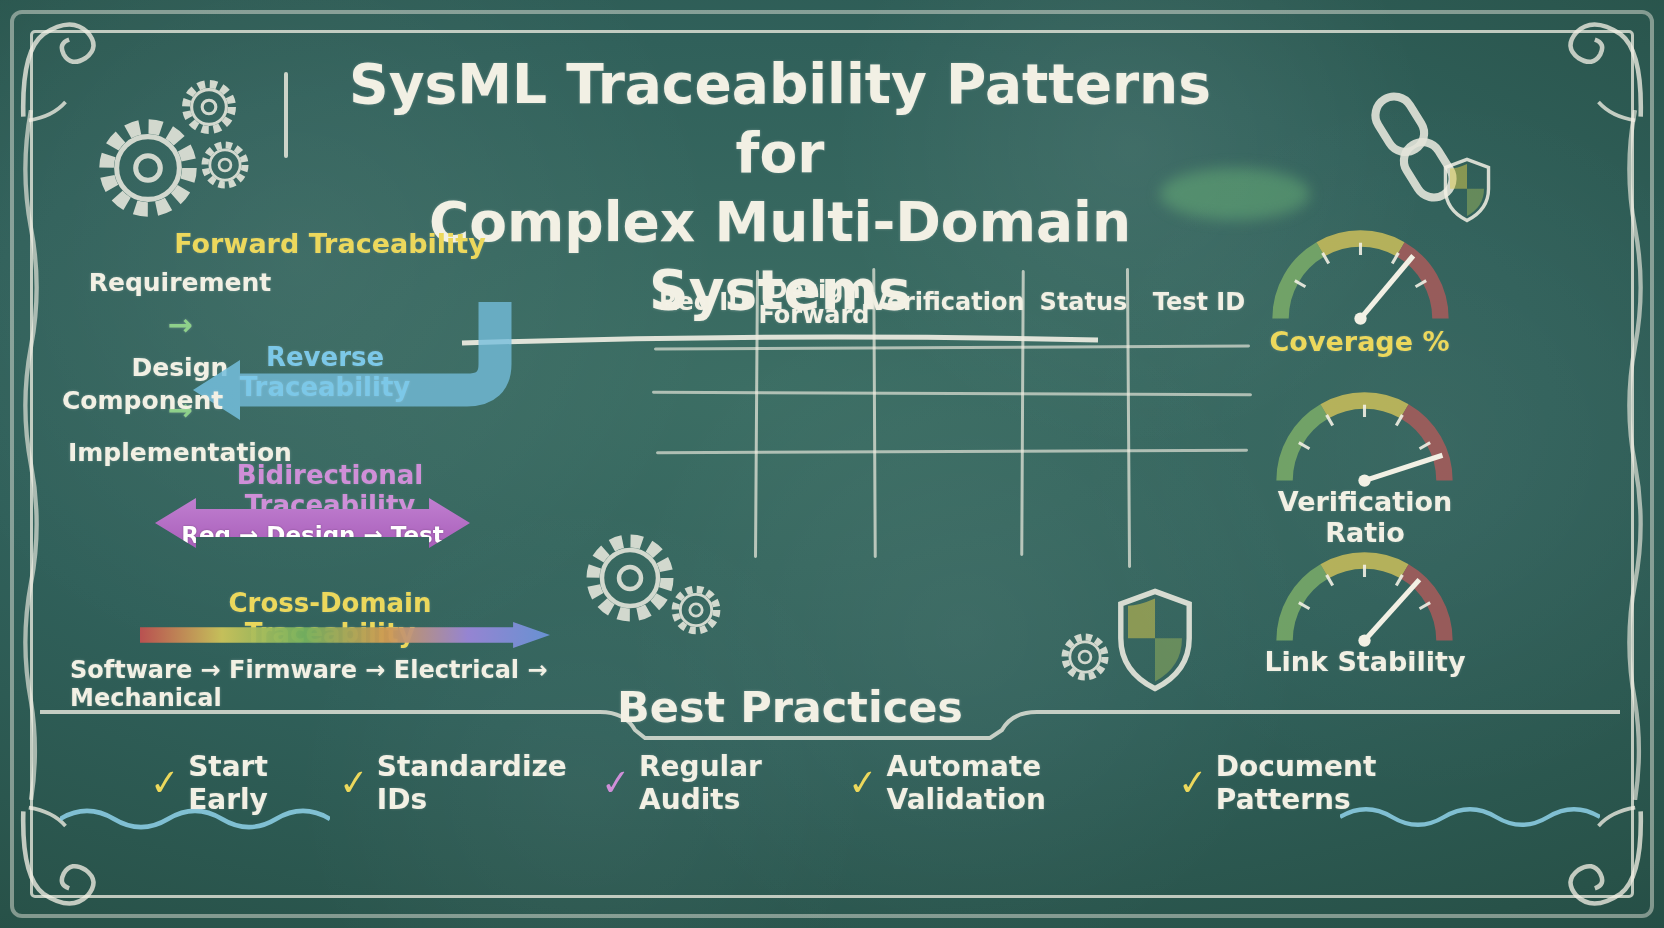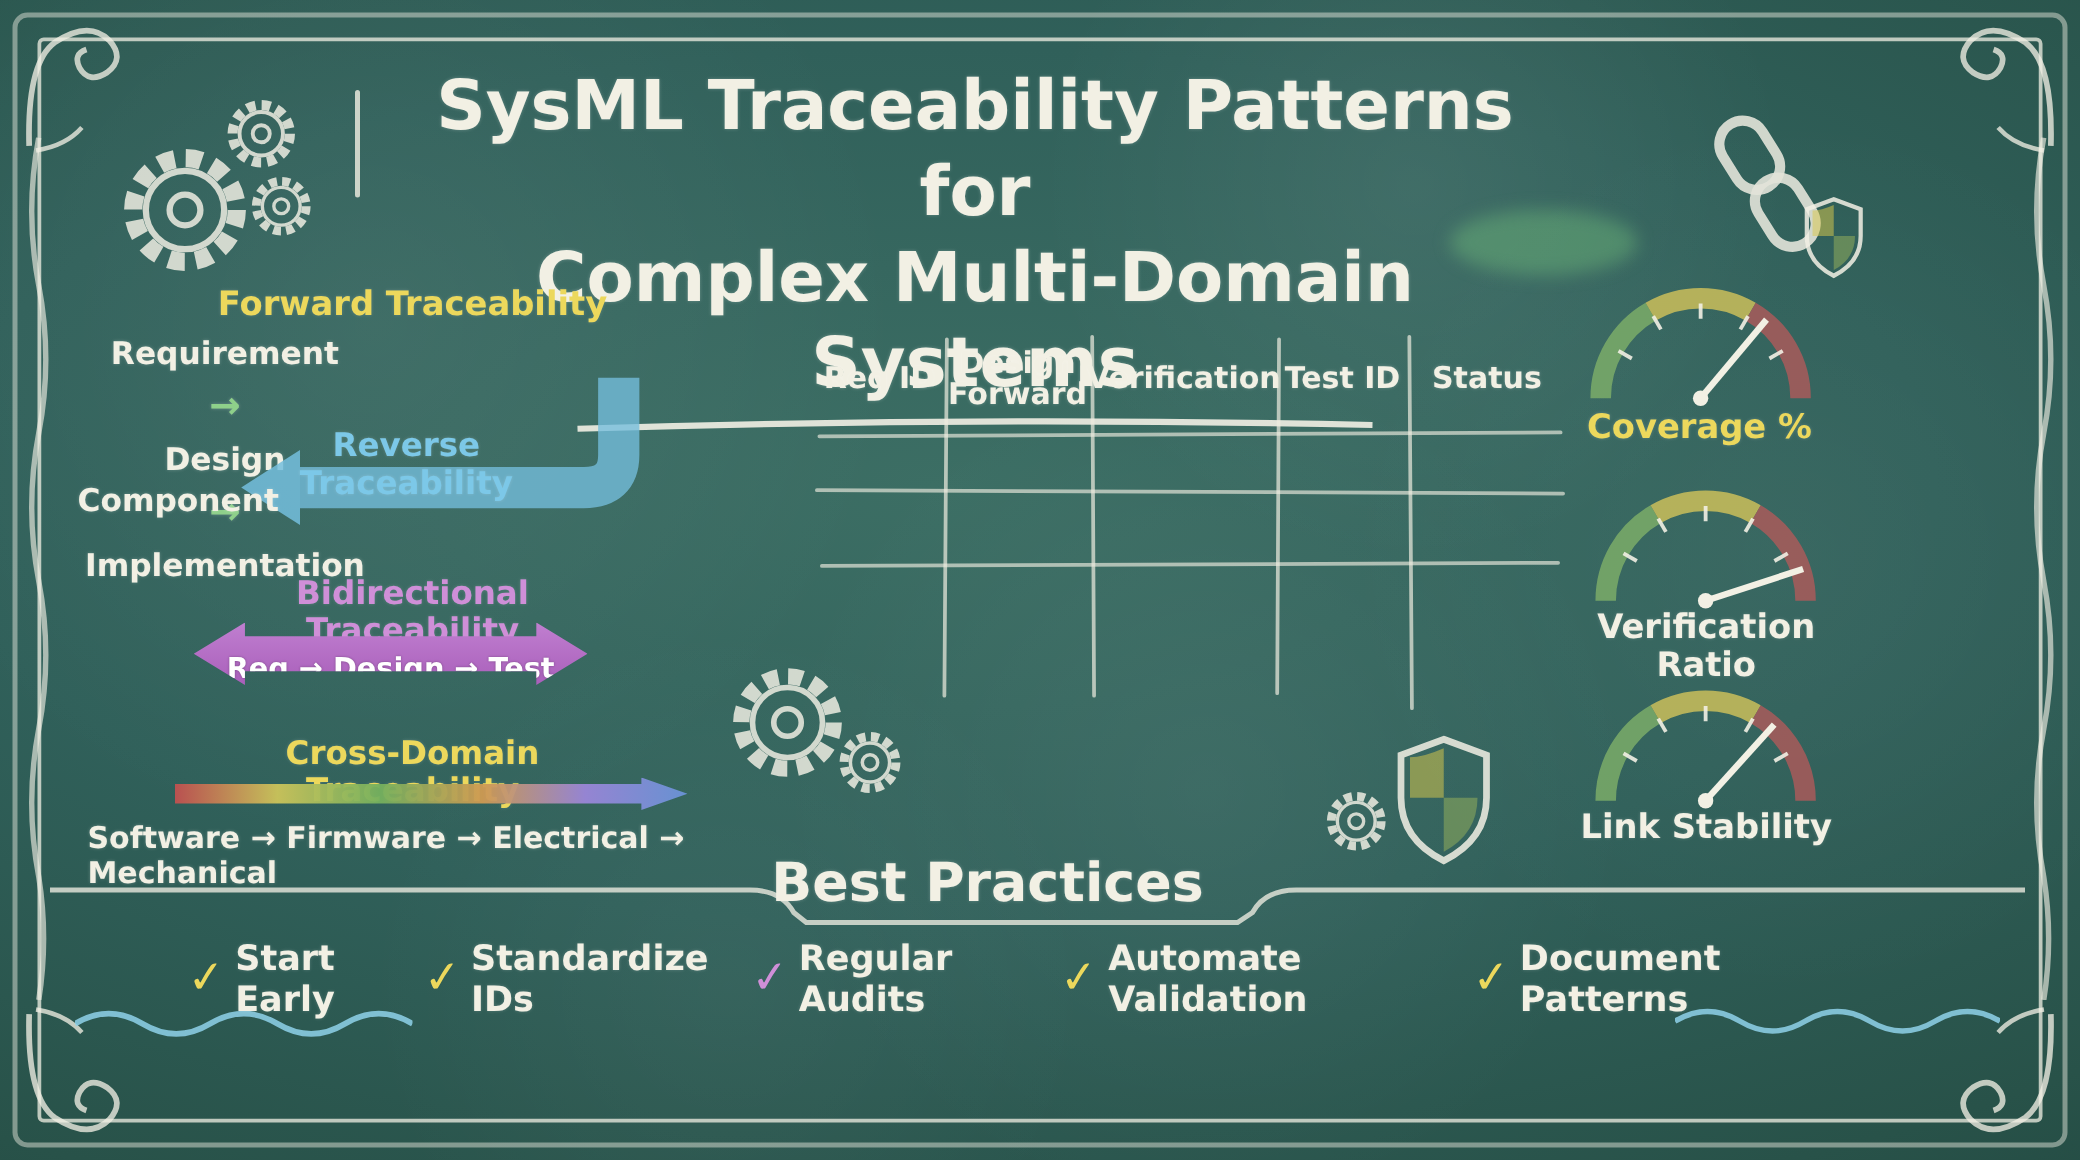--- a/index.html
+++ b/index.html
@@ -163,22 +163,22 @@
 
   <div class="abs lbl lbl-yellow" style="left:160px;top:588px;width:340px;font-size:26px;">Cross-Domain Traceability</div>
   <div class="abs cross-arrow" style="left:140px;top:622px;width:410px;height:26px;"></div>
   <div class="abs chalk" style="left:70px;top:656px;width:550px;font-size:24px;font-weight:bold;">Software → Firmware → Electrical → Mechanical</div>
 
   <div class="abs tbl" style="left:612px;top:266px;">
     <div class="tbl-headers">
       <div class="tbl-h chalk" style="width:103px;">Req ID</div>
       <div class="tbl-h chalk" style="width:118px;">Design Forward</div>
       <div class="tbl-h chalk" style="width:148px;">Verification</div>
+      <div class="tbl-h chalk" style="width:125px;">Status</div>
       <div class="tbl-h chalk" style="width:106px;">Test ID</div>
-      <div class="tbl-h chalk" style="width:125px;">Status</div>
     </div>
     <div class="abs vline" style="left:103px;top:4px;height:288px;transform:rotate(.4deg);"></div>
     <div class="abs vline" style="left:221px;top:2px;height:290px;transform:rotate(-.3deg);"></div>
     <div class="abs vline" style="left:369px;top:4px;height:286px;transform:rotate(.3deg);"></div>
     <div class="abs vline" style="left:475px;top:2px;height:300px;transform:rotate(-.4deg);"></div>
     <div class="abs hline" style="left:2px;top:80px;width:596px;transform:rotate(-.3deg);"></div>
     <div class="abs hline" style="left:0px;top:126px;width:600px;transform:rotate(.25deg);"></div>
     <div class="abs hline" style="left:4px;top:184px;width:592px;transform:rotate(-.25deg);"></div>
   </div>
 

